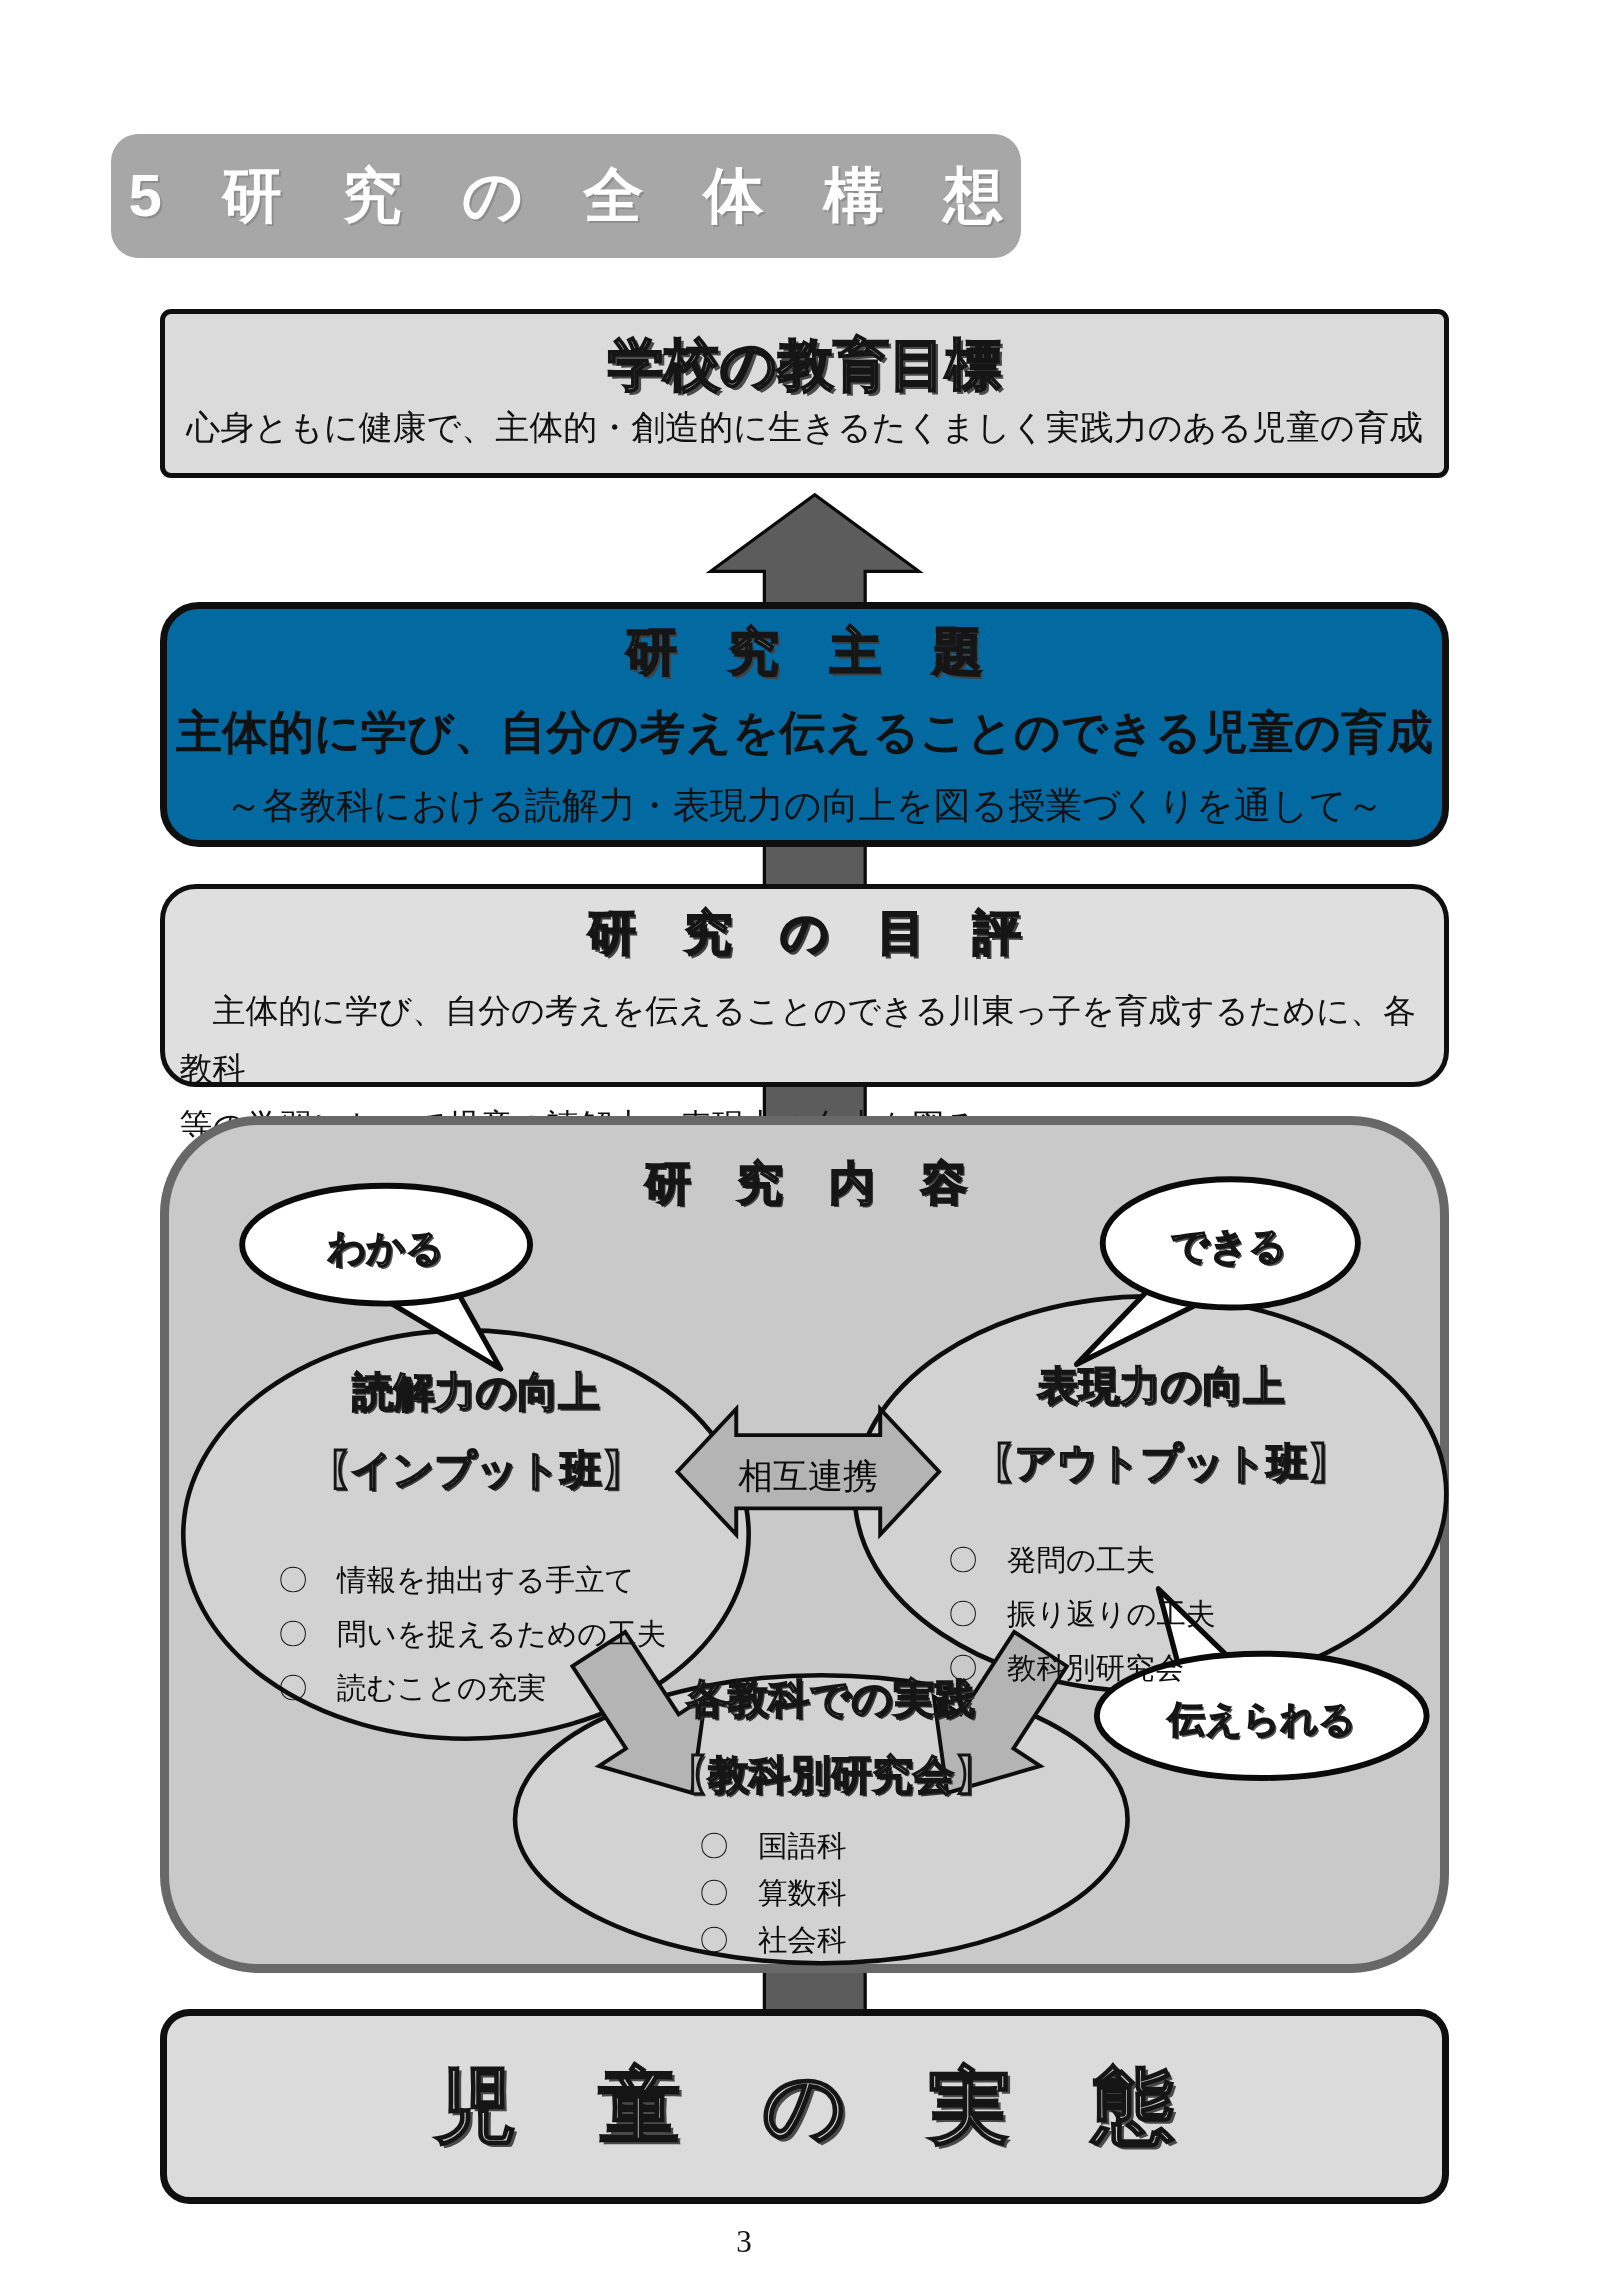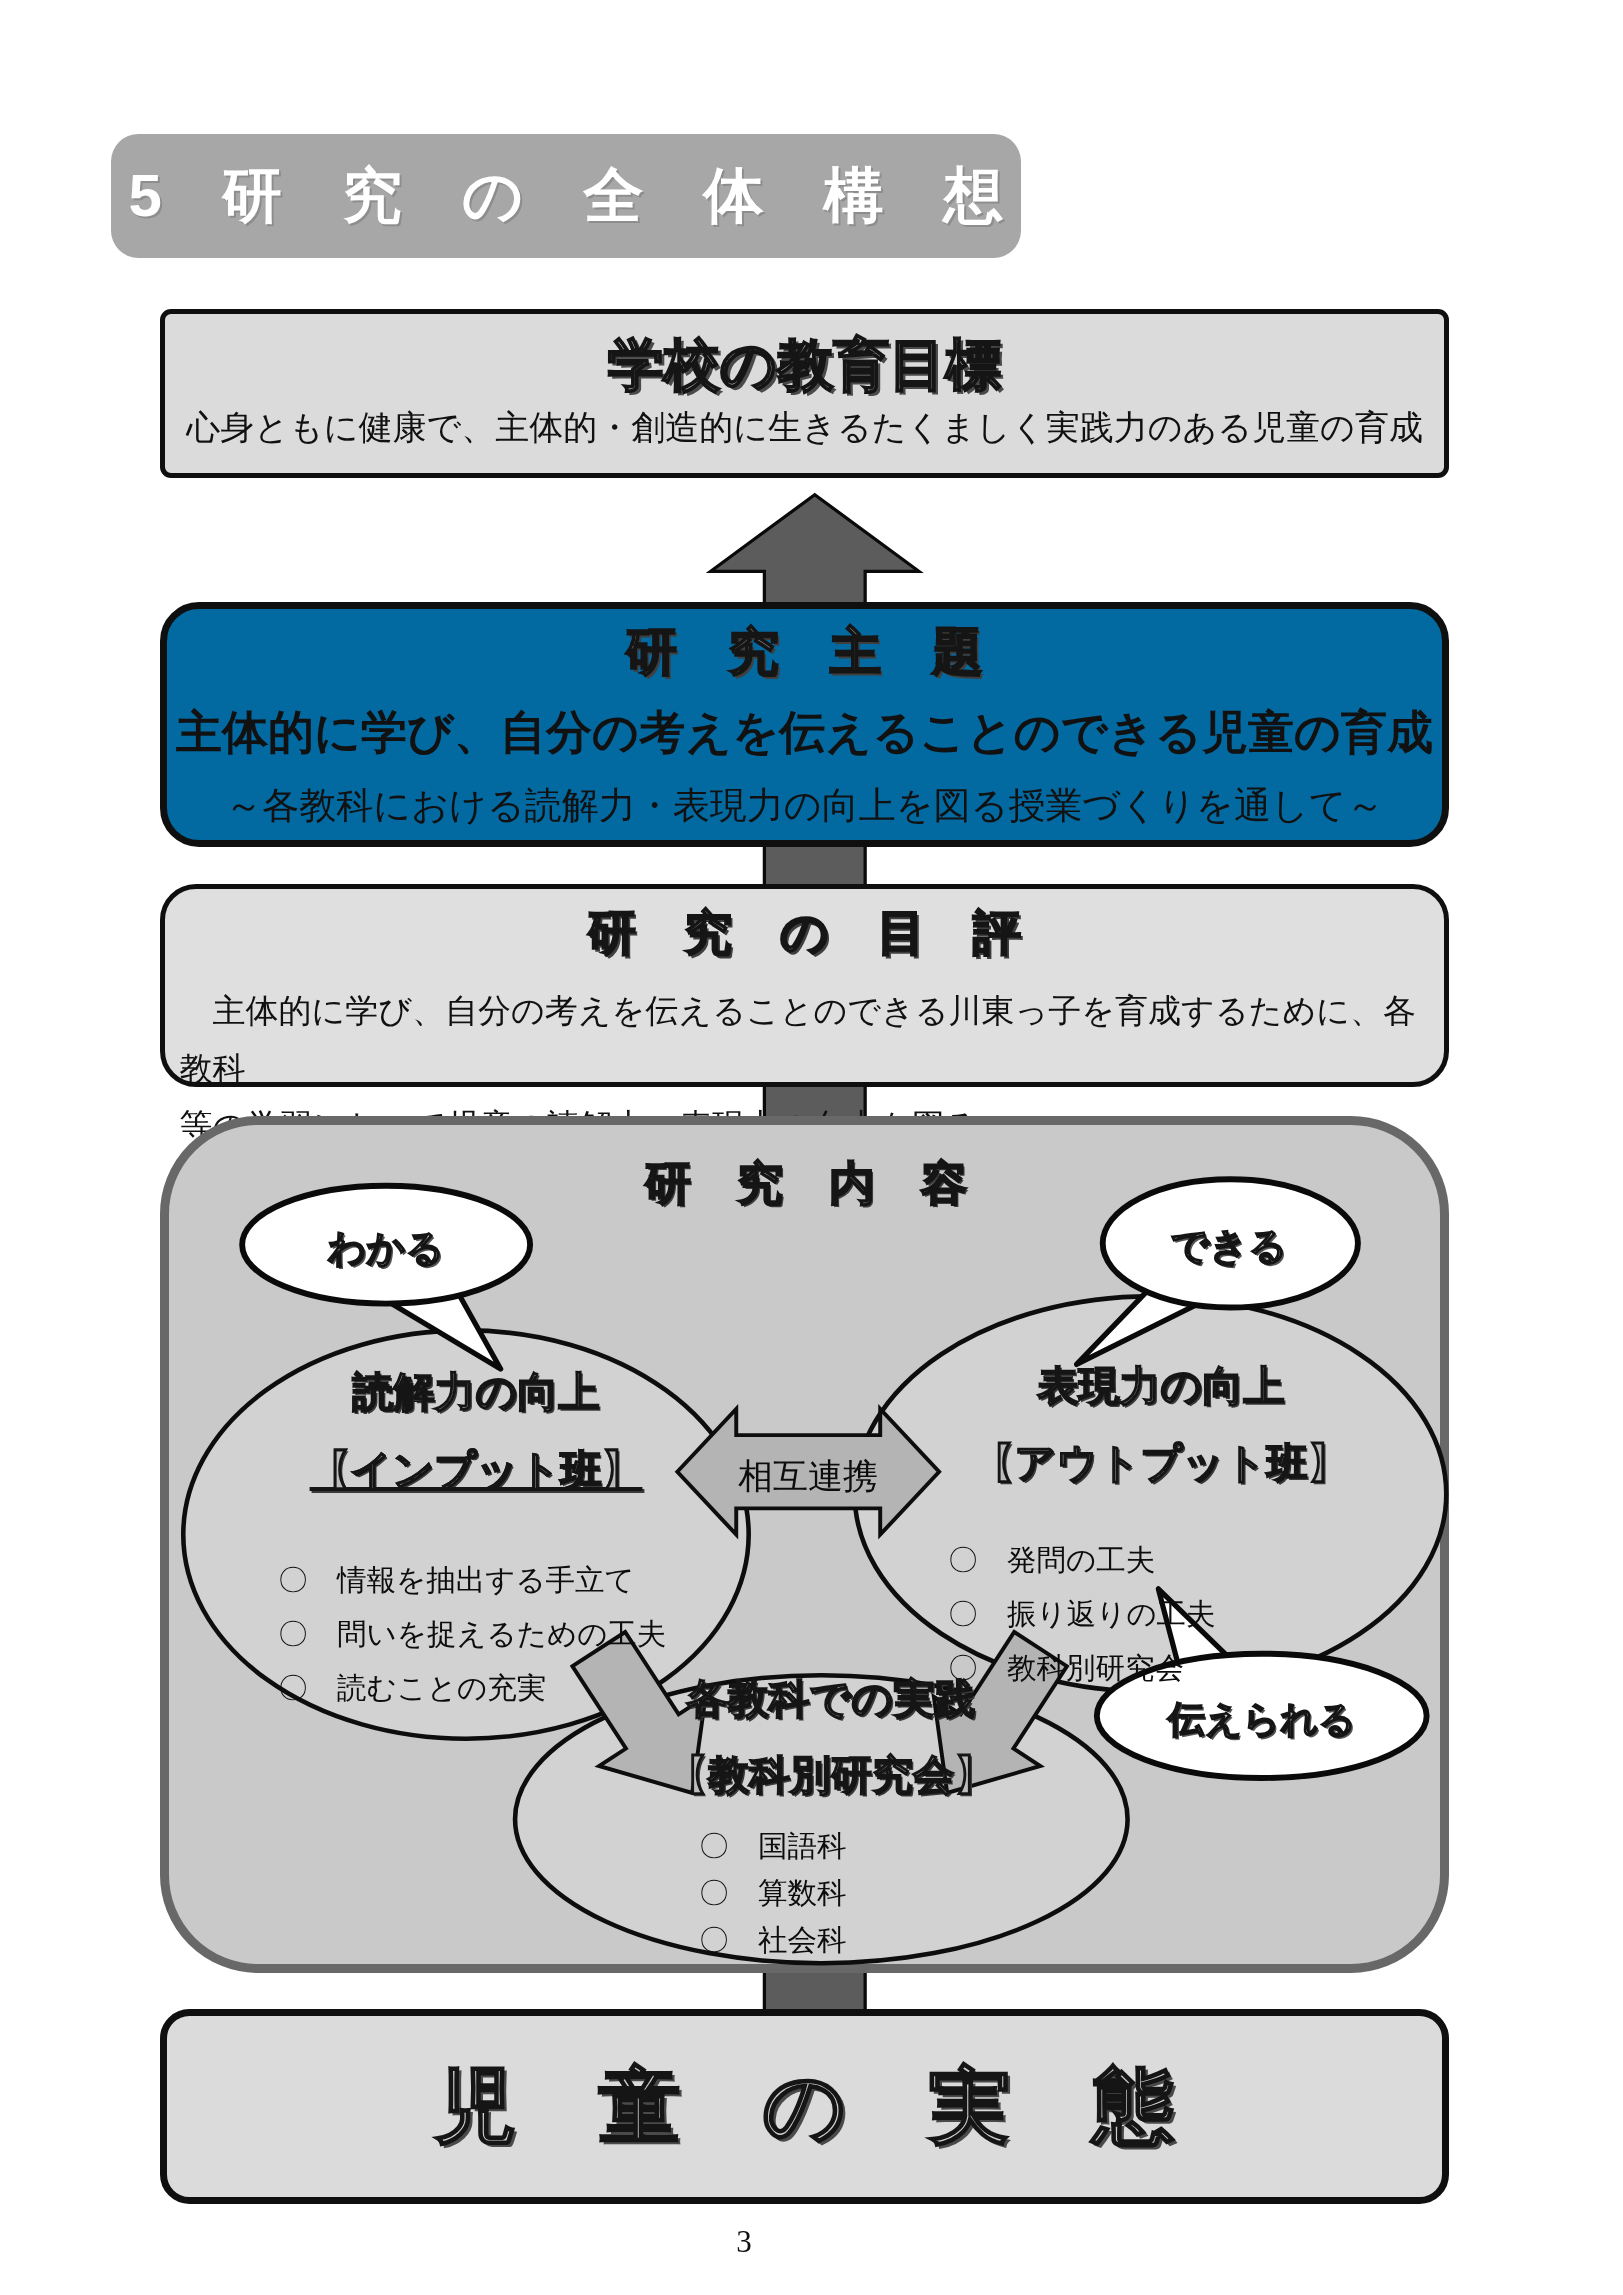--- a/index.html
+++ b/index.html
@@ -42,21 +42,21 @@
   #research-goal .ttl{font-size:48px;}
   #research-goal .body{width:1250px;margin-top:17px;font-size:33px;line-height:1.75;text-align:left;}
   #children-reality .ttl{font-size:82px;}
   
   .lbl{position:absolute;transform:translateX(-50%);white-space:nowrap;z-index:3;}
   #rc-title{left:806px;top:1153px;font-size:46px;}
   #lbl-wakaru{left:386px;top:1223px;font-size:38px;}
   #lbl-dekiru{left:1229px;top:1221px;font-size:38px;}
   #lbl-tsutaerareru{left:1262px;top:1695px;font-size:37px;}
   #in-h1{left:466px;top:1365px;font-size:41px;}
-  #in-h2{left:466px;top:1443px;font-size:41px;text-decoration:underline;}
+  #in-h2{left:466px;top:1443px;font-size:41px;}
   #out-h1{left:1151px;top:1359px;font-size:41px;}
   #out-h2{left:1151px;top:1436px;font-size:41px;}
   #pr-h1{left:821px;top:1672px;font-size:41px;}
   #pr-h2{left:821px;top:1748px;font-size:41px;}
   #mutual-label{left:808px;top:1453px;font-size:35px;color:#0d0d0d;z-index:3;}
   .items{position:absolute;z-index:3;font-size:29.5px;color:#0d0d0d;text-align:left;}
   .items div{line-height:54px;white-space:nowrap;}
   #in-items{left:278px;top:1553px;}
   #out-items{left:948px;top:1533px;}
   #pr-items{left:699px;top:1822px;}

